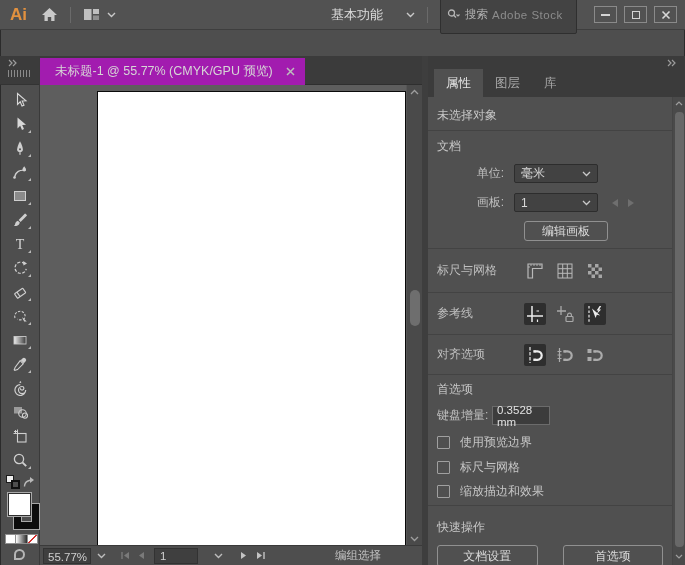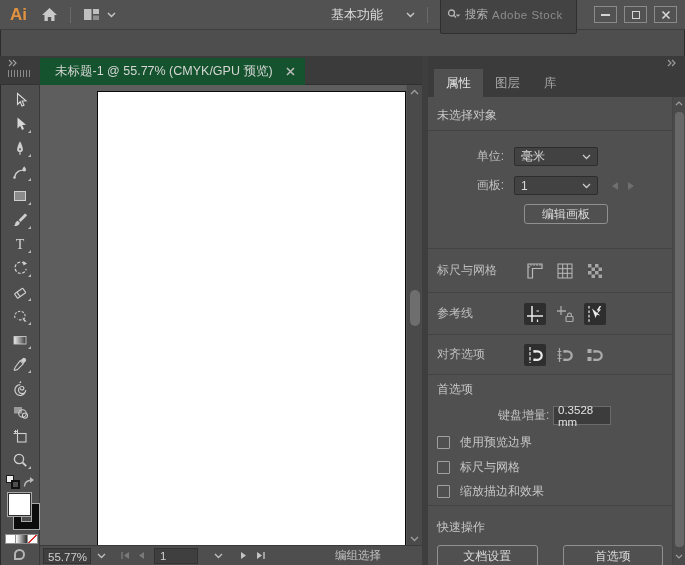--- a/index.html
+++ b/index.html
@@ -49,21 +49,21 @@
   .swatch-row { position:absolute; left:5px; top:59px; display:flex; }
   .sw { width:11px; height:10px; border:1px solid #8F8F8F; }
   .sw-color { background:#FFF; }
   .sw-grad { background:linear-gradient(90deg,#FFF,#2E2E2E); border-left:none; border-right:none; }
   .sw-none { background:linear-gradient(135deg,#FFF 42%,#D3302F 42%,#D3302F 58%,#FFF 58%); }
   .drawmode { position:absolute; left:14px; top:74px; width:11px; height:11px; border:2px solid #B5B5B5; border-radius:50% 50% 50% 0; }
 
   
   .center { position:absolute; left:40px; top:0; width:382px; height:100%; }
   .tabbar { height:29px; background:#3B3B3B; border-bottom:1px solid #2F2F2F; display:flex; }
-  .doc-tab { margin-top:2px; height:27px; width:265px; background:#14532d; display:flex; align-items:center; gap:8px; padding:0 10px 0 15px; font-size:12.5px; color:#D6D6D6; }
+  .doc-tab { margin-top:2px; height:27px; width:265px; background:#a21caf; display:flex; align-items:center; gap:8px; padding:0 10px 0 15px; font-size:12.5px; color:#D6D6D6; }
   .tab-close { margin-left:auto; display:flex; }
   .canvas { position:absolute; top:29px; left:0; right:0; bottom:20px; background:#5E5E5E; overflow:hidden; }
   .artboard { position:absolute; left:57px; top:6px; width:309px; height:calc(100% + 12px); background:#FFF; border:1px solid #0A0A0A; }
   .vscroll { position:absolute; top:0; right:0; width:16px; height:100%; background:#4A4A4A; border-left:1px solid #565656; }
   .sb-arrow { position:absolute; left:0; width:15px; height:13px; display:flex; align-items:center; justify-content:center; }
   .vthumb { position:absolute; left:3px; top:205px; width:10px; height:36px; background:#6E6E6E; border-radius:5px; }
 
   
   .statusbar { position:absolute; bottom:0; left:0; right:0; height:20px; background:#4E4E4E; border-top:1px solid #3A3A3A;
                display:flex; align-items:center; font-size:11.5px; color:#CFCFCF; }
@@ -98,21 +98,21 @@
                  display:flex; align-items:center; justify-content:center; font-family:inherit; }
   .edit-ab { width:84px; margin:9px 0 0 96px; }
   .prow { display:flex; align-items:center; padding-left:9px; }
   .prow .plbl { width:87px; color:#BFBFBF; }
   .picon { width:22px; height:22px; margin-right:8px; display:flex; align-items:center; justify-content:center; border-radius:2px; }
   .picon.pressed { background:#2E2E2E; }
   .sec-rulers { height:44px; display:flex; align-items:center; }
   .sec-guides { height:42px; display:flex; align-items:center; }
   .sec-snap { height:40px; display:flex; align-items:center; }
   .sec-prefs { height:131px; padding-top:6px; }
-  .ki-row { display:flex; align-items:center; margin-top:8px; padding-left:9px; height:19px;justify-content:center; }
+  .ki-row { display:flex; align-items:center; margin-top:8px; padding-left:9px; height:19px; }
   .ki-row .klbl { width:55px; color:#BFBFBF; }
   .ki-input { width:58px; height:19px; background:#3C3C3C; border:1px solid #6B6B6B; color:#E2E2E2; font-size:11.5px; display:flex; align-items:center; padding:0 4px; }
   .cb-row { display:flex; align-items:center; margin-top:10px; padding-left:9px; height:14px; }
   .cbox { width:13px; height:13px; border:1px solid #A0A0A0; border-radius:1px; background:transparent; }
   .cb-row .cblbl { margin-left:10px; }
   .sec-quick { padding-top:13px; }
   .qbtns { display:flex; gap:25px; padding:9px 9px 0 9px; }
   .qbtns .outline-btn { flex:1; height:22px; }
   svg { display:block; }
 </style>
@@ -401,20 +401,21 @@
         <span class="ptab">图层</span>
         <span class="ptab">库</span>
       </div>
 
       <div class="panel-body">
         <div class="sec sec-nosel">
           <span>未选择对象</span>
         </div>
 
         <div class="sec sec-doc">
+          <div class="sec-title">文档</div>
           <div class="frow" style="margin-top:9px;">
             <span class="lbl">单位:</span>
             <span class="dd">
               <span>毫米</span>
               <svg class="dchev" width="9" height="6" viewBox="0 0 9 6">
                   <path d="M1 1 L4.5 4.5 L8 1" fill="none" stroke="#C9C9C9" stroke-width="1.3"></path>
                 </svg>
             </span>
           </div>
           <div class="frow" style="margin-top:10px;">

